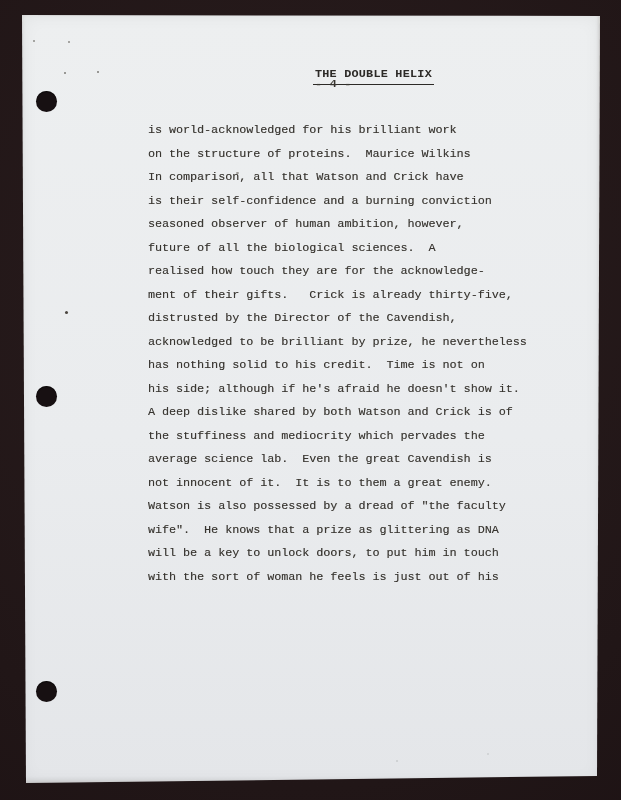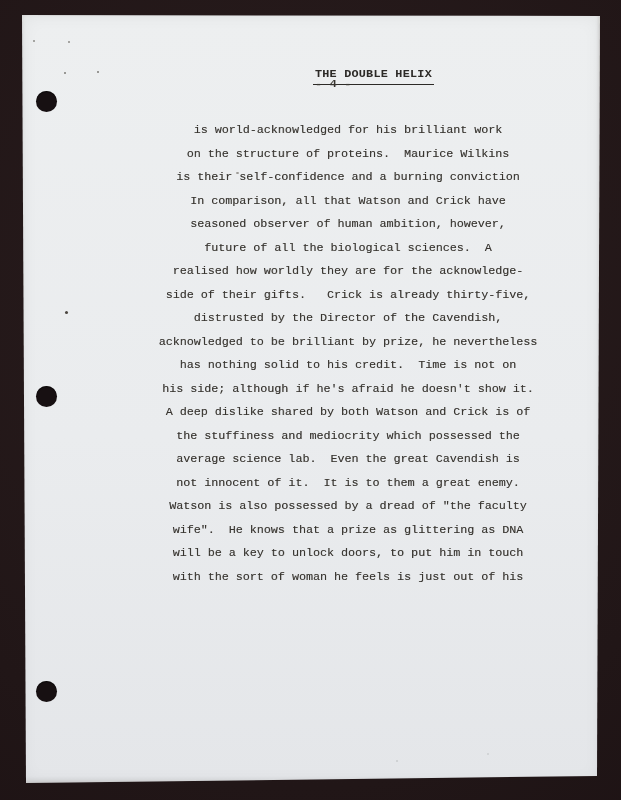--- a/index.html
+++ b/index.html
@@ -74,21 +74,20 @@
     left: 126px;
     top: 104px;
     width: 400px;
   }
   .text-line {
     white-space: pre;
     height: 23.5px;
     font: 400 11.7px/23.5px "Liberation Mono", "DejaVu Sans Mono", monospace;
     color: var(--ink, #37342f);
     text-shadow: 0.3px 0.3px 0 rgba(58, 55, 51, 0.4);
-    text-align: center;
   }
   .speck {
     position: absolute;
     border-radius: 50%;
     background: #8e8c88;
   }
   .speck.s1 { left: 11px;  top: 25px;  width: 2px; height: 2px; }
   .speck.s2 { left: 46px;  top: 26px;  width: 2px; height: 2px; }
   .speck.s3 { left: 42px;  top: 57px;  width: 2px; height: 2px; background: #7d7b77; }
   .speck.s4 { left: 75px;  top: 56px;  width: 2px; height: 2px; background: #7d7b77; }
@@ -109,32 +108,32 @@
 
     <div class="doc-title">
       <span class="underlined">THE DOUBLE HELIX</span>
     </div>
 
     <div class="page-number">- 4 -</div>
 
     <div class="body-text">
       <div class="text-line">is world-acknowledged for his brilliant work</div>
       <div class="text-line">on the structure of proteins.  Maurice Wilkins</div>
+      <div class="text-line">In comparison, all that Watson and Crick have</div>
       <div class="text-line">is their self-confidence and a burning conviction</div>
-      <div class="text-line">In comparison, all that Watson and Crick have</div>
       <div class="text-line">seasoned observer of human ambition, however,</div>
       <div class="text-line">future of all the biological sciences.  A</div>
-      <div class="text-line">realised how worldly they are for the acknowledge-</div>
-      <div class="text-line">side of their gifts.   Crick is already thirty-five,</div>
+      <div class="text-line">realised how touch they are for the acknowledge-</div>
+      <div class="text-line">ment of their gifts.   Crick is already thirty-five,</div>
       <div class="text-line">distrusted by the Director of the Cavendish,</div>
       <div class="text-line">acknowledged to be brilliant by prize, he nevertheless</div>
       <div class="text-line">has nothing solid to his credit.  Time is not on</div>
       <div class="text-line">his side; although if he's afraid he doesn't show it.</div>
       <div class="text-line">A deep dislike shared by both Watson and Crick is of</div>
-      <div class="text-line">the stuffiness and mediocrity which possessed the</div>
+      <div class="text-line">the stuffiness and mediocrity which pervades the</div>
       <div class="text-line">average science lab.  Even the great Cavendish is</div>
       <div class="text-line">not innocent of it.  It is to them a great enemy.</div>
       <div class="text-line">Watson is also possessed by a dread of "the faculty</div>
       <div class="text-line">wife".  He knows that a prize as glittering as DNA</div>
       <div class="text-line">will be a key to unlock doors, to put him in touch</div>
       <div class="text-line">with the sort of woman he feels is just out of his</div>
     </div>
 
     <div class="speck s1"></div>
     <div class="speck s2"></div>

